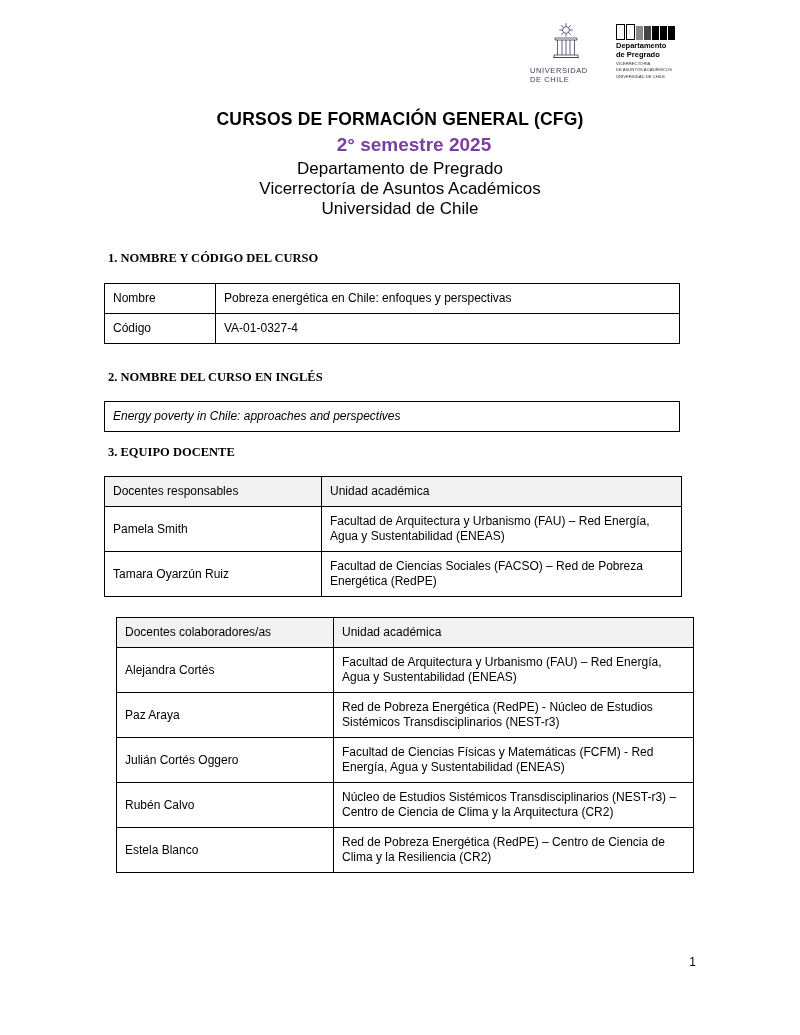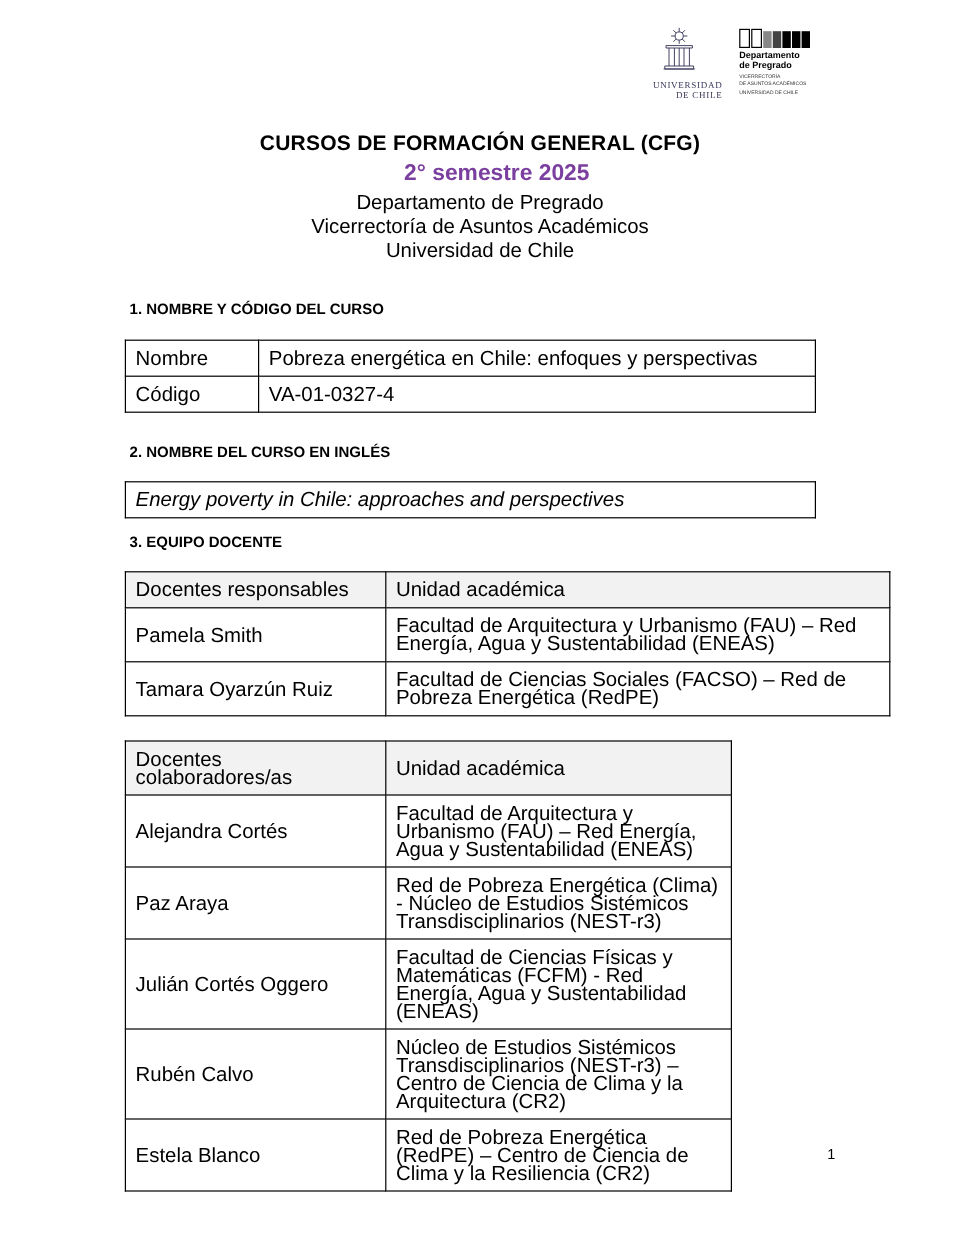--- a/index.html
+++ b/index.html
@@ -29,22 +29,22 @@
     top: 22px;
     left: 530px;
     width: 160px;
     height: 70px;
     display: flex;
     align-items: flex-start;
     gap: 14px;
   }
   .logo-uch {
     width: 72px;
-    text-align: right;
-    font-family: Liberation Serif, serif;
+    text-align: left;
+    font-family: Liberation Sans, sans-serif;
   }
   .logo-uch .crest {
     width: 34px;
     height: 42px;
     margin: 0 auto 2px auto;
     position: relative;
   }
   .logo-uch .crest svg { display: block; }
   .logo-uch .uch-text {
     font-size: 7.5px;
@@ -107,31 +107,32 @@
     line-height: 18px;
     margin-top: 2px;
   }
 
   
   .section-heading {
     position: absolute;
     font-size: 12.5px;
     font-weight: bold;
     left: 108px;
+    font-family: Liberation Serif, serif;
   }
 
   table.doc {
     position: absolute;
     border-collapse: collapse;
     table-layout: fixed;
   }
   table.doc td, table.doc th {
     border: 1px solid #000;
     padding: 7px 8px;
-    font-size: 17px;
+    font-size: 12px;
     vertical-align: middle;
     line-height: 15px;
     text-align: left;
     font-weight: normal;
   }
   .cell-label {
     font-weight: bold;
   }
   .hdr td, .hdr th {
     background: #f2f2f2;
@@ -141,24 +142,24 @@
   .italic-cell {
     font-style: italic;
   }
 
   
   #t-nombre { left: 104px; top: 283px; width: 576px; }
   #t-nombre td:first-child { width: 94px; }
 
   #t-ingles { left: 104px; top: 401px; width: 576px; }
 
-  #t-resp { left: 104px; top: 476px; width: 638px; }
+  #t-resp { left: 104px; top: 476px; width: 578px; }
   #t-resp td:first-child, #t-resp th:first-child { width: 200px; }
 
-  #t-colab { left: 104px; top: 617px; width: 506px; }
+  #t-colab { left: 116px; top: 617px; width: 578px; }
   #t-colab td:first-child, #t-colab th:first-child { width: 200px; }
 
   .page-number {
     position: absolute;
     right: 104px;
     top: 955px;
     font-size: 12px;
   }
 </style>
 </head>
@@ -266,21 +267,21 @@
         <tr class="hdr">
       <th>Docentes colaboradores/as</th>
       <th>Unidad académica</th>
     </tr>
     <tr>
       <td>Alejandra Cortés</td>
       <td>Facultad de Arquitectura y Urbanismo (FAU) – Red Energía, Agua y Sustentabilidad (ENEAS)</td>
     </tr>
     <tr>
       <td>Paz Araya</td>
-      <td>Red de Pobreza Energética (Clima) - Núcleo de Estudios Sistémicos Transdisciplinarios (NEST-r3)</td>
+      <td>Red de Pobreza Energética (RedPE) - Núcleo de Estudios Sistémicos Transdisciplinarios (NEST-r3)</td>
     </tr>
     <tr>
       <td>Julián Cortés Oggero</td>
       <td>Facultad de Ciencias Físicas y Matemáticas (FCFM) - Red Energía, Agua y Sustentabilidad (ENEAS)</td>
     </tr>
     <tr>
       <td>Rubén Calvo</td>
       <td>Núcleo de Estudios Sistémicos Transdisciplinarios (NEST-r3) – Centro de Ciencia de Clima y la Arquitectura (CR2)</td>
     </tr>
     <tr>

